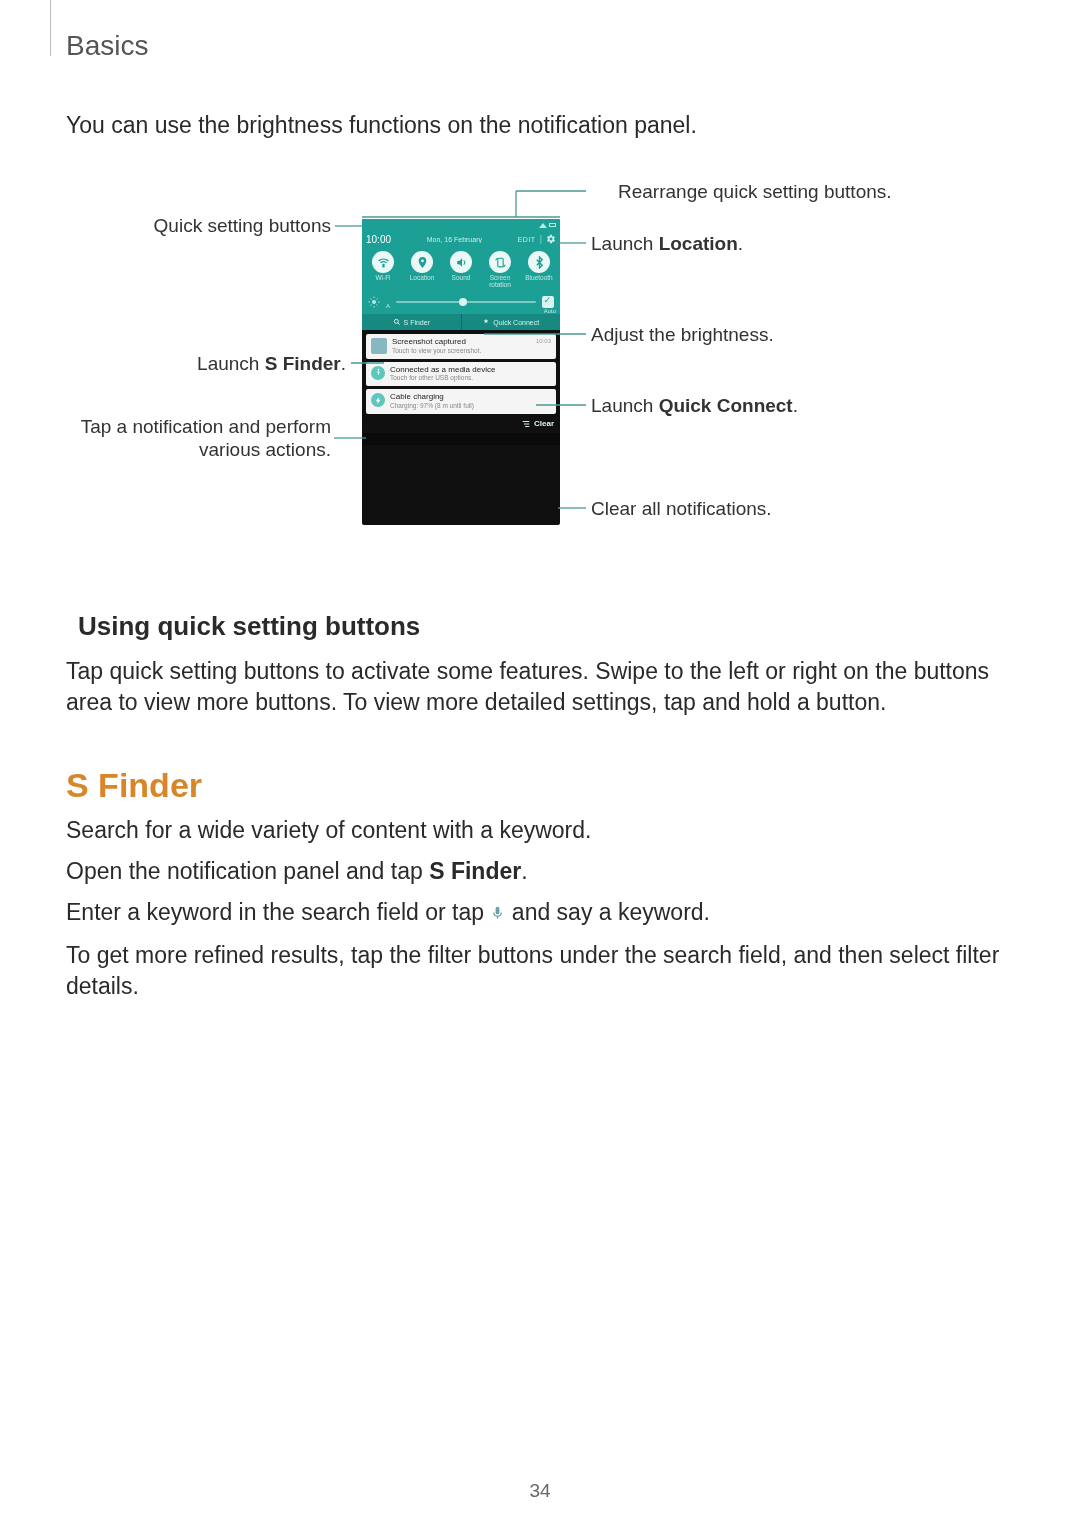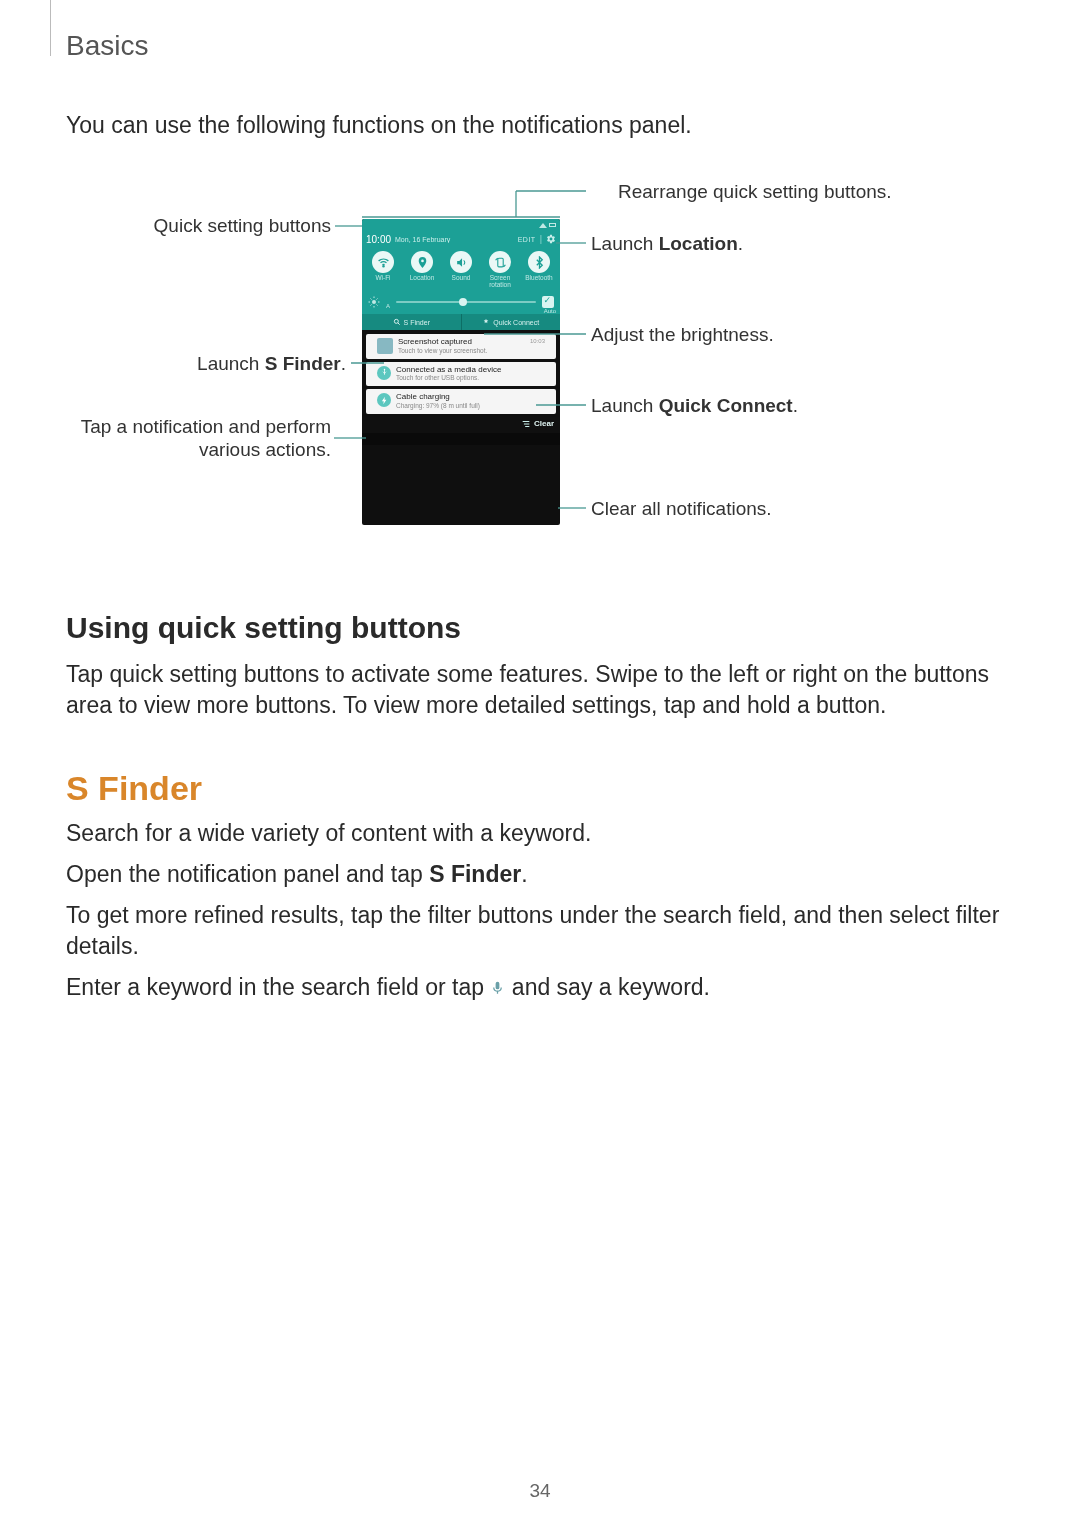--- a/index.html
+++ b/index.html
@@ -20,21 +20,21 @@
     position:relative;
   }
   .header-line {
     position:absolute; left:50px; top:0; width:1px; height:56px; background:#bbb;
   }
   .header-label {
     position:absolute; left:66px; top:30px; font-size:28px; color:#555;
   }
   .content { position:absolute; left:66px; top:110px; width:950px; }
   .para { font-size:23px; line-height:1.35; margin:0 0 10px 0; }
-  .h3 { font-size:30px; font-weight:700; margin:40px 0 14px 0; }
+  .h3 { font-size:26px; font-weight:700; margin:40px 0 14px 12px; }
   .h2 { font-size:34px; font-weight:700; color:var(--orange); margin:48px 0 10px 0;}
   .page-num { position:absolute; left:0; right:0; top:1480px; text-align:center; font-size:19px; color:#666;}
   .strong { font-weight:700; }
 
   
   .fig { position:relative; width:950px; height:400px; margin-top:30px; }
   .phone {
     position:absolute; left:296px; top:48px; width:198px; height:306px;
     background:#0f0f0f; border-radius:2px; overflow:hidden;
     font-family: Arial, sans-serif;
@@ -42,21 +42,21 @@
   .p-status {
     height:12px; background:var(--teal);
     display:flex; justify-content:flex-end; align-items:center; gap:2px;
     padding-right:4px;
   }
   .p-status .tri { width:0;height:0;border-left:4px solid transparent;border-right:4px solid transparent;border-bottom:5px solid #bfe8e4;}
   .p-status .bat { width:7px;height:4px;border:1px solid #bfe8e4;}
   .p-header {
     height:16px; background:var(--teal);
     display:flex; align-items:center; color:#c8eeea;
-    padding:0 4px; gap:4px;
+    padding:0 4px; gap:4px;text-align:center;
   }
   .p-header .time { font-size:10px; color:#fff; }
   .p-header .date { font-size:7px; flex:1; white-space:nowrap; overflow:hidden;}
   .p-header .edit { font-size:7px; color:#c8eeea; letter-spacing:0.5px;}
   .p-header .sep { font-size:9px; color:#8cd6cf;}
   .p-header .gear { width:10px; height:10px; }
   .p-header .gear svg { display:block; }
 
   .p-qrow {
     background:var(--teal); padding:4px 4px 2px 4px;
@@ -89,21 +89,21 @@
   }
   .p-twobtn .half {
     flex:1; display:flex; align-items:center; justify-content:center; gap:3px;
     color:#d5f1ee; font-size:7px;
   }
   .p-twobtn .half:first-child { border-right:1px solid #0d6e65;}
   .p-twobtn svg { width:8px; height:8px; }
 
   .p-notifs { background:#101010; padding:4px 4px 0 4px; flex:1;}
   .card {
-    background:#f5f5f5; border-radius:2px; padding:4px 11px; margin-bottom:3px;
+    background:#f5f5f5; border-radius:2px; padding:4px 5px; margin-bottom:3px;
     display:flex; align-items:flex-start; gap:5px;
   }
   .card .cicon {
     width:14px; height:14px; border-radius:50%; background:var(--teal-light);
     display:flex; align-items:center; justify-content:center; flex-shrink:0;
   }
   .card .cicon svg { width:9px; height:9px; }
   .card.thumb-card .cicon { border-radius:2px; background:#87b8c2; width:16px; height:16px;}
   .card .ctext { flex:1; }
   .card .ctitle { font-size:8px; color:#222; line-height:1.1;}
@@ -127,21 +127,21 @@
   svg.leader line { stroke:#4a9993; stroke-width:1.3; }
 
 </style>
 </head>
 <body>
 
 <div class="header-line"></div>
 <div class="header-label">Basics</div>
 
 <div class="content">
-  <p class="para">You can use the following functions on the notifications panel.</p>
+  <p class="para">You can use the brightness functions on the notification panel.</p>
 
   <div class="fig">
 
     <div class="phone">
       <div class="p-status">
         <div class="tri"></div>
         <div class="bat"></div>
       </div>
       <div class="p-header">
         <span class="time">10:00</span>
@@ -329,22 +329,22 @@
 
   <h3 class="h3">Using quick setting buttons</h3>
   <p class="para">Tap quick setting buttons to activate some features. Swipe to the left or right on the buttons area to view more buttons. To view more detailed settings, tap and hold a button.</p>
 
   <h2 class="h2">S Finder</h2>
   <p class="para">Search for a wide variety of content with a keyword.</p>
 
   <p class="para">
     <span>Open the notification panel and tap </span><span class="strong">S Finder</span><span>.</span>
   </p>
-  <p class="para">To get more refined results, tap the filter buttons under the search field, and then select filter details.</p>
   <p class="para">
     <span>Enter a keyword in the search field or tap </span><span style="display:inline-block;vertical-align:-2px;"><svg width="15" height="18" viewBox="0 0 24 24" fill="#6aa0a8">
           <path d="M12 14a3 3 0 0 0 3-3V5a3 3 0 0 0-6 0v6a3 3 0 0 0 3 3z"></path>
           <path d="M17 11a5 5 0 0 1-10 0H5a7 7 0 0 0 6 6.92V21h2v-3.08A7 7 0 0 0 19 11z"></path>
         </svg></span><span> and say a keyword.</span>
   </p>
+  <p class="para">To get more refined results, tap the filter buttons under the search field, and then select filter details.</p>
 </div>
 
 <div class="page-num">34</div>
 
 </body></html>

